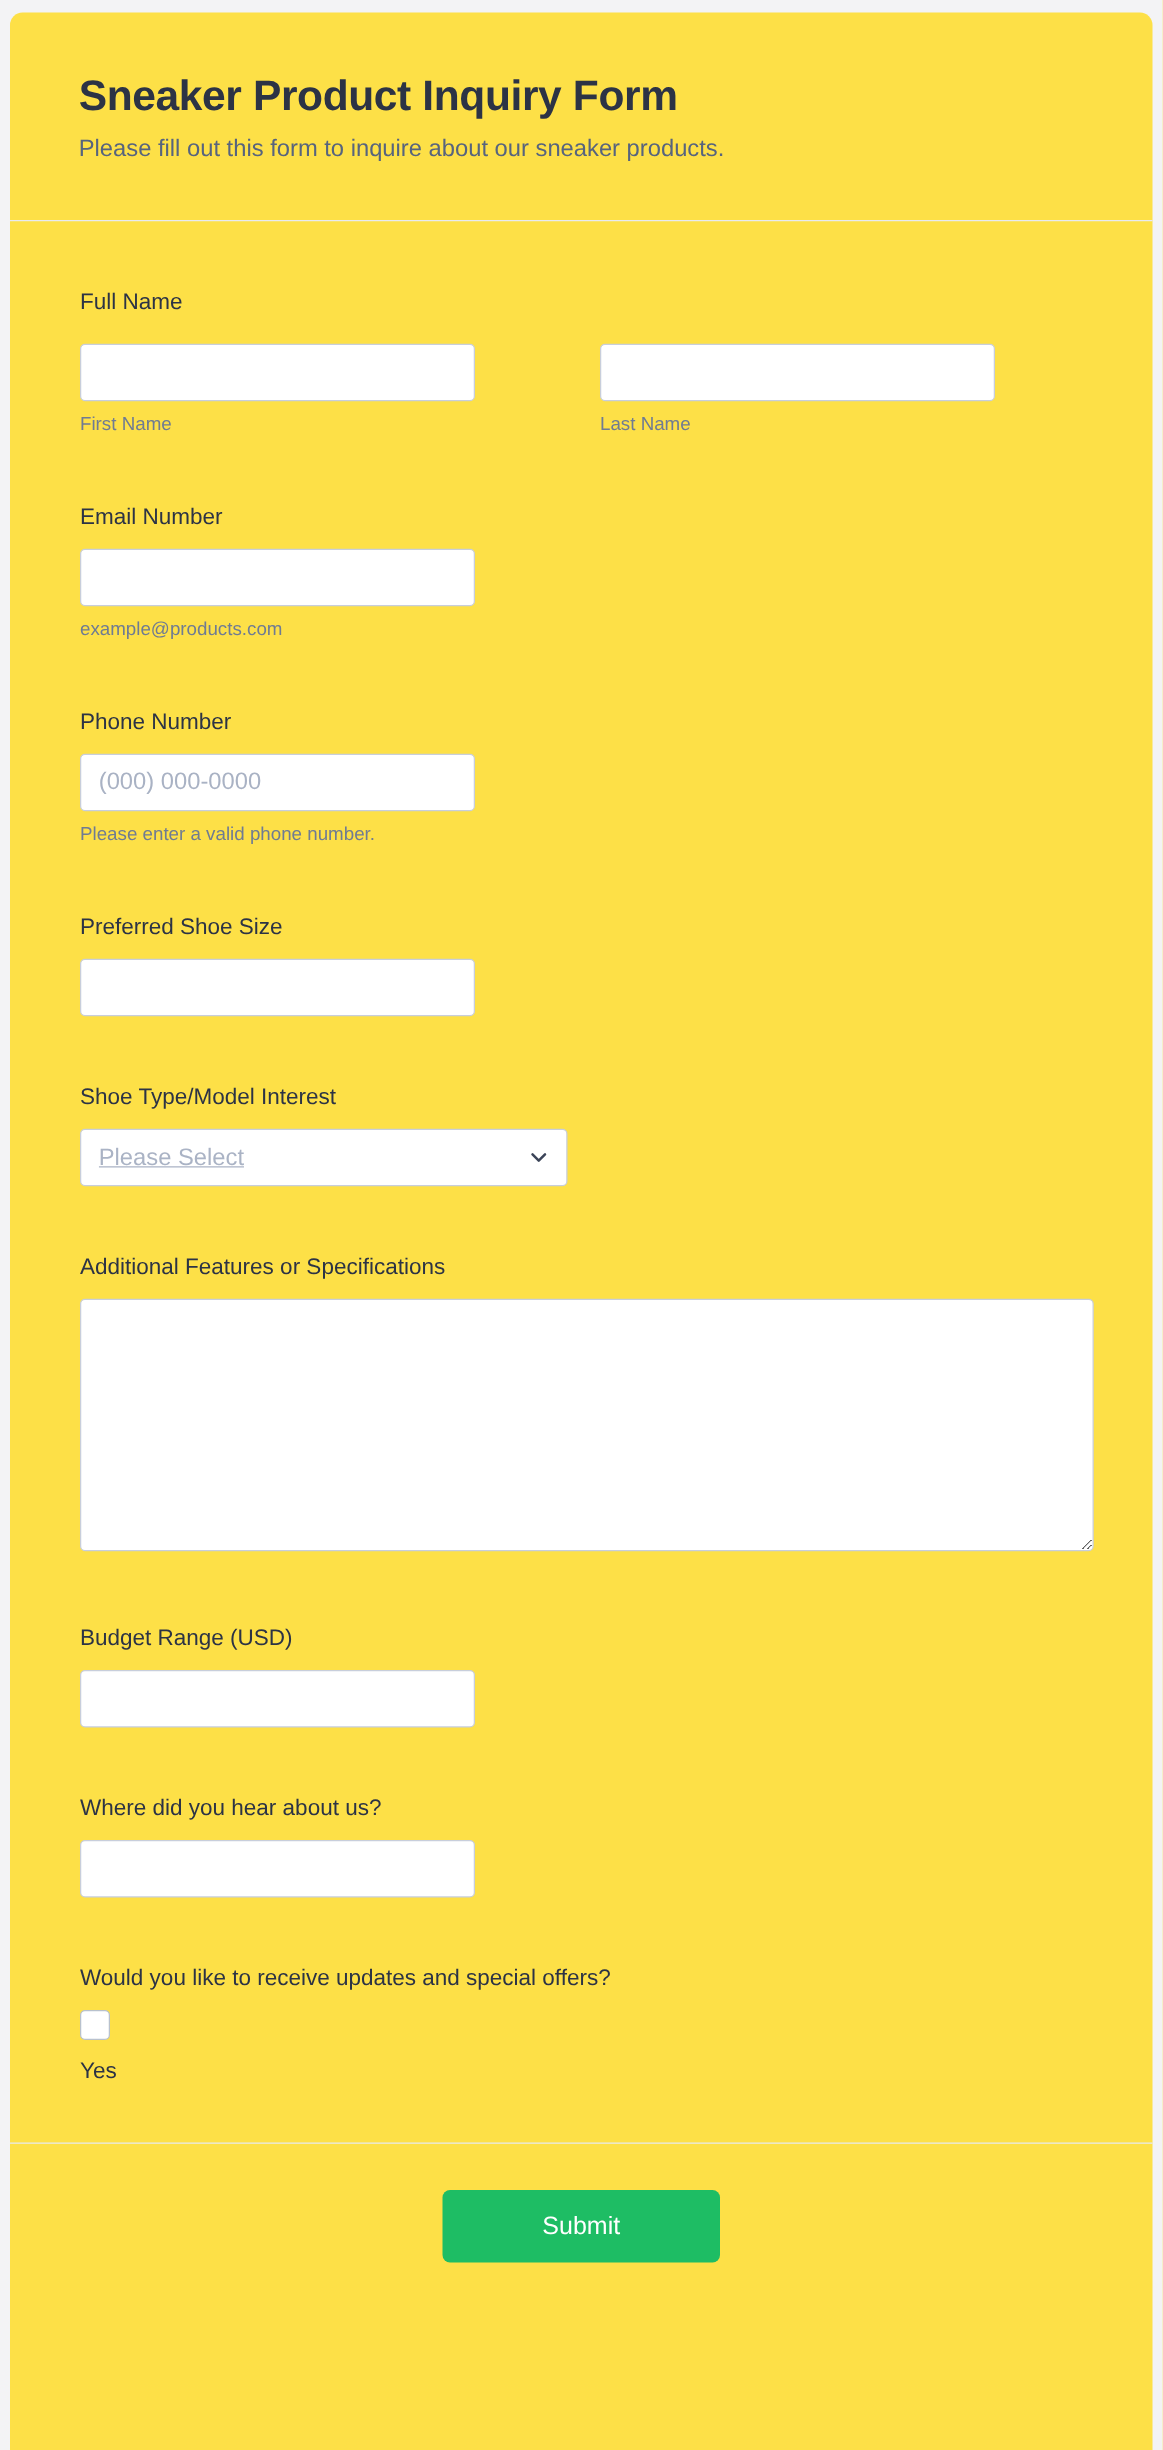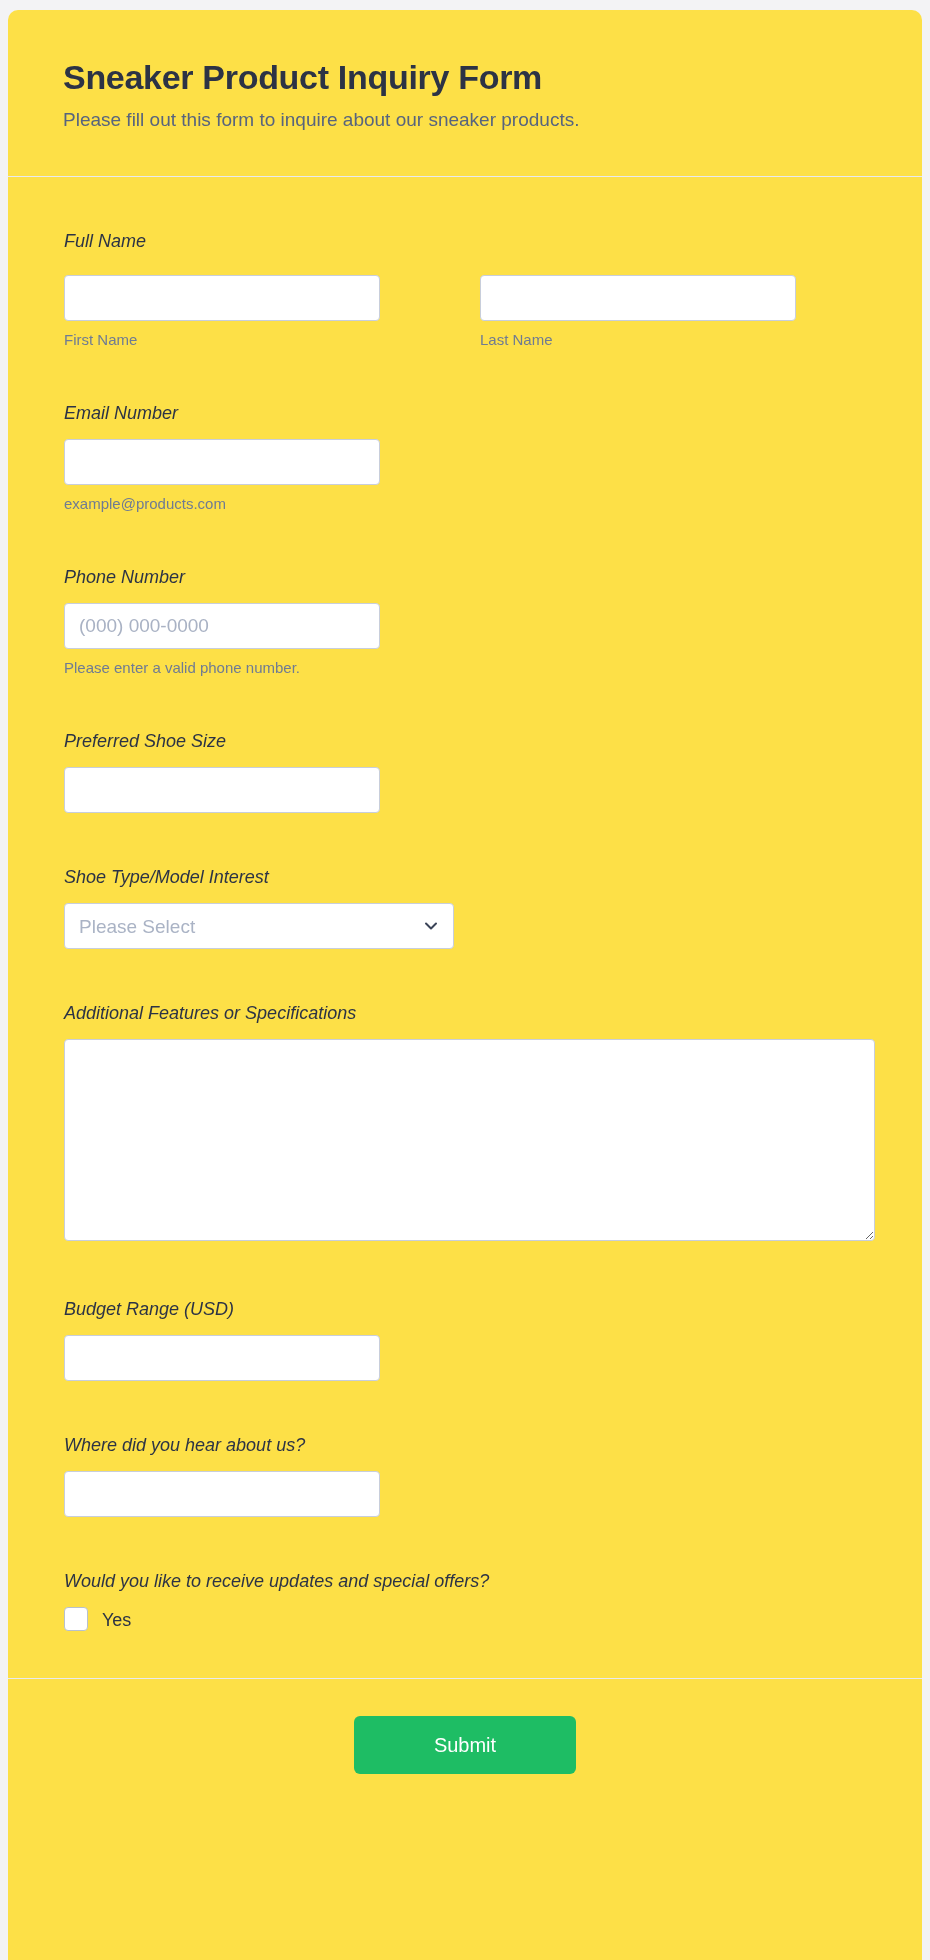--- a/index.html
+++ b/index.html
@@ -21,49 +21,49 @@
     letter-spacing: -0.3px; line-height: 40px;
   }
   .form-subtitle {
     margin-top: 11px; font-size: 19px; color: #57647e; line-height: 24px;
   }
   .divider { border: none; border-top: 1px solid #e8eaf0; margin-top: 44px; }
   .form-body { padding: 0 47px 0 56px; }
   .q { margin-top: 52px; }
   .q-label {
     display: block; font-size: 18px; font-weight: 500;
-    color: #2c3345; line-height: 24px; margin-bottom: 14px; font-style: italic;
+    color: #2c3345; line-height: 24px; margin-bottom: 14px;
   }
   .text-input, .select-input, .area-input {
     height: 46px; width: 316px;
     border: 1px solid #c8cedb; border-radius: 4px;
     background: #ffffff; color: #2c3345;
     font-family: "Liberation Sans", sans-serif;
     font-size: 19px; padding: 0 14px; outline: none;
   }
   .text-input::placeholder { color: #a9b2c4; opacity: 1; }
   .name-row { display: flex; gap: 26px; margin-top: 22px; }
   .name-col { width: 390px; }
   .sublabel {
     margin-top: 10px; font-size: 15px; color: #6f7b93; line-height: 18px;
   }
   .select-wrap { position: relative; width: 390px; }
   .select-input {
     -webkit-appearance: none; appearance: none;
-    width: 100%; color: #aab3c5; padding-right: 41px;
+    width: 100%; color: #aab3c5; padding-right: 41px; text-decoration: underline;
   }
   .chevron {
     position: absolute; right: 14px; top: 14px;
     width: 18px; height: 18px; pointer-events: none;
   }
   .area-input {
     width: 811px; height: 202px; resize: vertical;
     padding: 12px 14px; line-height: 24px;
   }
-  .check-row { display: flex; align-items: flex-end; gap: 14px; }
+  .check-row { display: flex; align-items: flex-start; gap: 14px; flex-direction: column; }
   .checkbox {
     -webkit-appearance: none; appearance: none;
     width: 24px; height: 24px; border: 1px solid #b8c1cd;
     border-radius: 4px; background: #fff; cursor: pointer; flex: 0 0 auto;
   }
   .check-label { font-size: 18px; color: #2c3345; }
   .bottom-divider { border: none; border-top: 1px solid #e8eaf0; margin-top: 47px; }
   .submit-row { display: flex; justify-content: center; margin-top: 37px; }
   .submit-btn {
     width: 222px; height: 58px;

